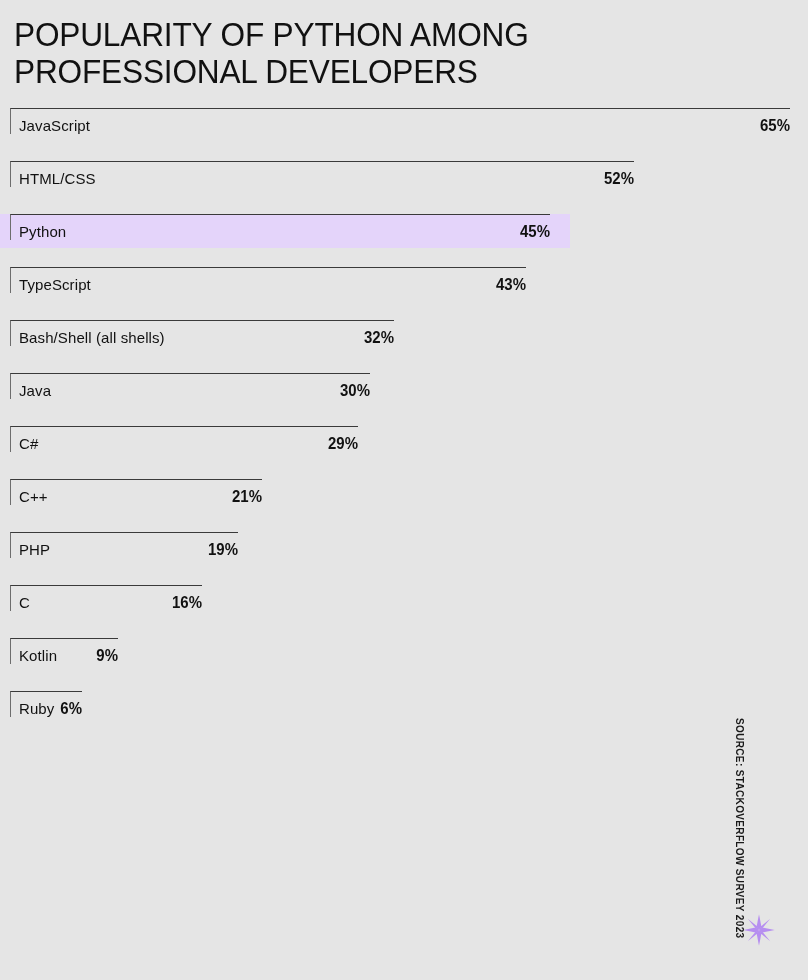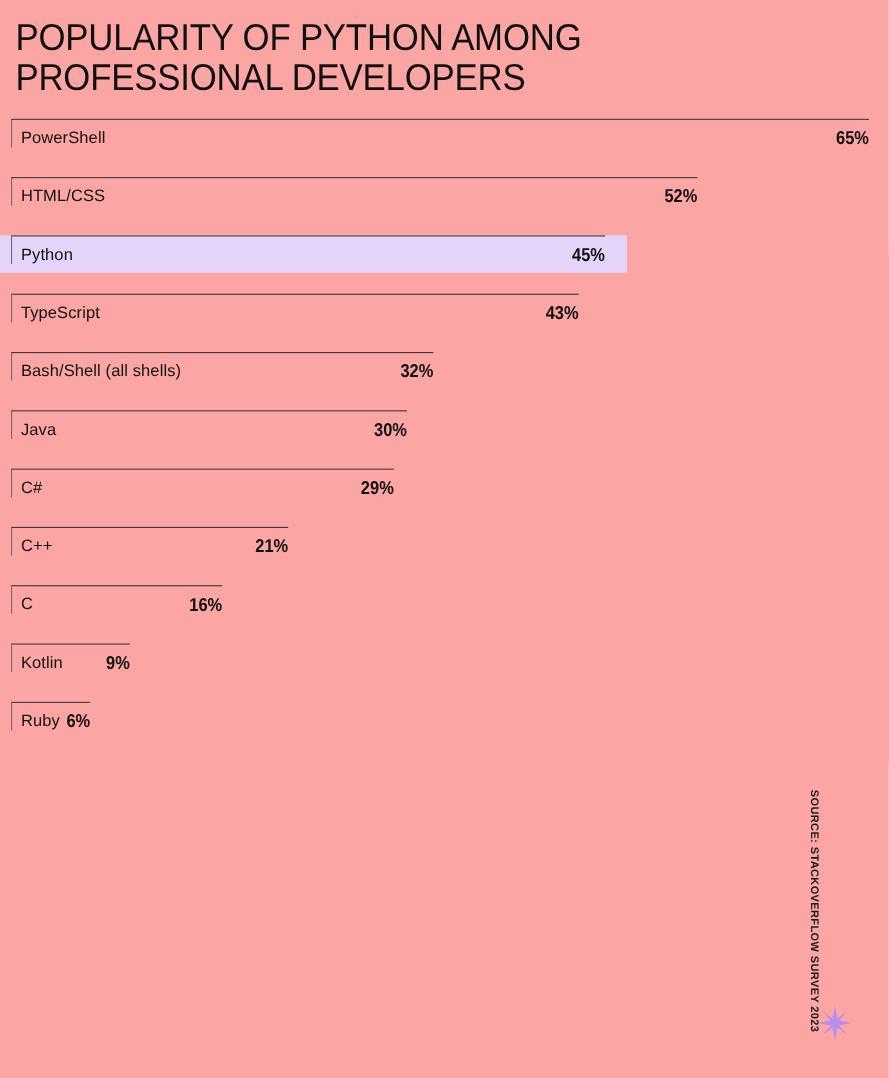--- a/index.html
+++ b/index.html
@@ -128,29 +128,29 @@
     left: 742px;
     top: 913px;
     width: 34px;
     height: 34px;
   }
   .asterisk svg { display: block; width: 34px; height: 34px; }
 </style>
 </head>
 <body>
 
-<div id="page" style="background: #fca5a5;">
+<div id="page" style="background: #e5e5e5;">
 
   <div class="title">POPULARITY OF PYTHON AMONG
 PROFESSIONAL DEVELOPERS</div>
 
   <div class="chart" id="chart-rows">
       <div class="row">
         <div class="bar" style="width: 780px;"></div>
-        <div class="row-label">PowerShell</div>
+        <div class="row-label">JavaScript</div>
         <div class="row-value" style="left: 0px; width: 790px;">65%</div>
       </div>
       <div class="row">
         <div class="bar" style="width: 624px;"></div>
         <div class="row-label">HTML/CSS</div>
         <div class="row-value" style="left: 0px; width: 634px;">52%</div>
       </div>
       <div class="row">
         <div class="row-highlight" style="width: 570px; background: rgb(228, 212, 250);"></div>
         <div class="bar" style="width: 540px;"></div>
@@ -174,20 +174,25 @@
       </div>
       <div class="row">
         <div class="bar" style="width: 348px;"></div>
         <div class="row-label">C#</div>
         <div class="row-value" style="left: 0px; width: 358px;">29%</div>
       </div>
       <div class="row">
         <div class="bar" style="width: 252px;"></div>
         <div class="row-label">C++</div>
         <div class="row-value" style="left: 0px; width: 262px;">21%</div>
+      </div>
+      <div class="row">
+        <div class="bar" style="width: 228px;"></div>
+        <div class="row-label">PHP</div>
+        <div class="row-value" style="left: 0px; width: 238px;">19%</div>
       </div>
       <div class="row">
         <div class="bar" style="width: 192px;"></div>
         <div class="row-label">C</div>
         <div class="row-value" style="left: 0px; width: 202px;">16%</div>
       </div>
       <div class="row">
         <div class="bar" style="width: 108px;"></div>
         <div class="row-label">Kotlin</div>
         <div class="row-value" style="left: 0px; width: 118px;">9%</div>

